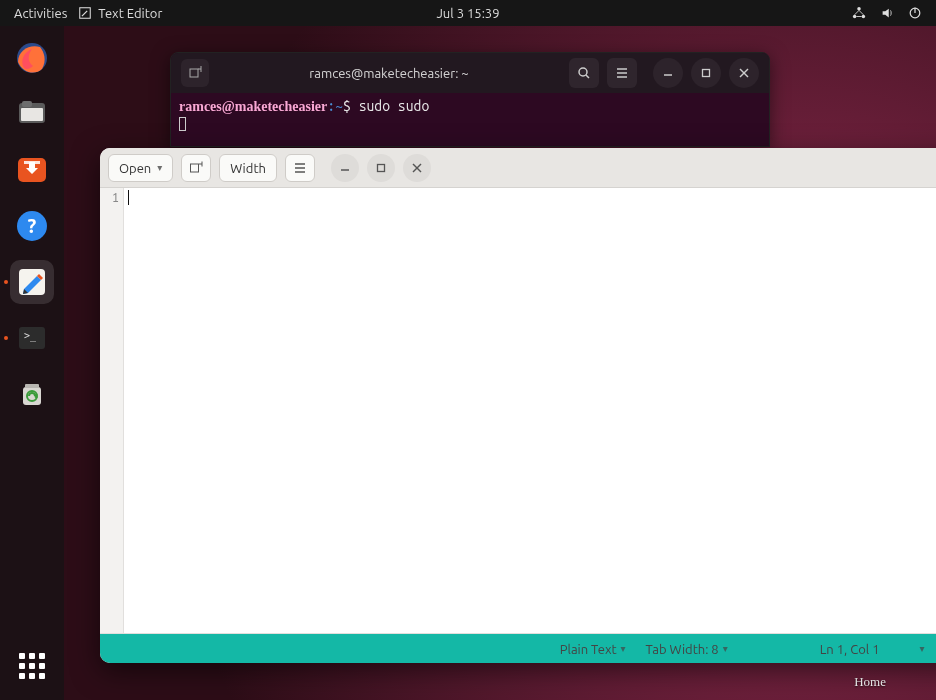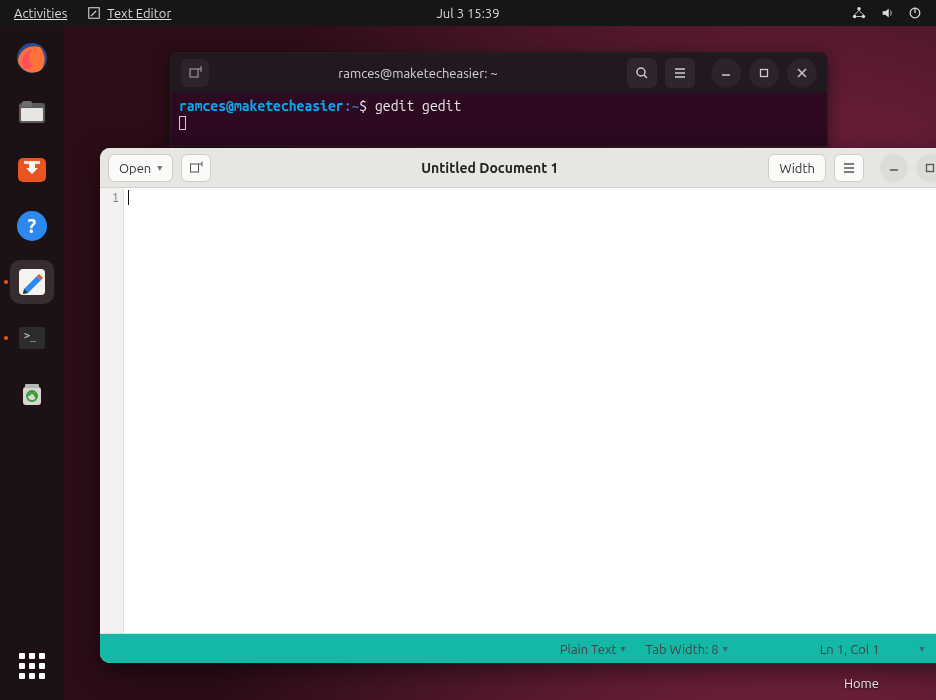--- a/index.html
+++ b/index.html
@@ -16,21 +16,21 @@
   z-index:0;
 }
 
 .topbar {
   position:absolute; top:0; left:0; right:0; height:26px;
   background:#161616; color:#ddd;
   display:flex; align-items:center;
   font-size:13px; z-index:50;
   padding:0 14px;
 }
-.topbar .tb-left { display:flex; align-items:center; gap:20px;text-decoration:underline; }
+.topbar .tb-left { display:flex; align-items:center; gap:11px; }
 .topbar .tb-center { position:absolute; left:50%; transform:translateX(-50%); }
 .topbar .tb-right { margin-left:auto; display:flex; align-items:center; gap:14px; }
 .topbar .app-ind { display:flex; align-items:center; gap:6px;justify-content:space-between; }
 .tb-icon svg { width:14px; height:14px; fill:#ddd; }
 
 .dock {
   position:absolute; top:26px; left:0; width:64px; bottom:0;
   background:rgba(20,20,20,0.65);
   display:flex; flex-direction:column; align-items:center;
   padding-top:10px; gap:12px; z-index:40;
@@ -46,21 +46,21 @@
 }
 .dock-item.focused { background:rgba(255,255,255,0.12); }
 .dock-spacer { flex:1; }
 .dock-grid {
   display:grid; grid-template-columns:repeat(3,6px); grid-template-rows:repeat(3,6px);
   gap:4px;
 }
 .dock-grid span { width:6px; height:6px; background:#fff; border-radius:1px; }
 
 .terminal {
-  position:absolute; top:52px; left:170px; width:658px; height:95px;
+  position:absolute; top:52px; left:170px; width:600px; height:95px;
   background:#2d0922; border:1px solid #222;
   border-radius:8px 8px 0 0; z-index:20;
   box-shadow:0 4px 18px rgba(0,0,0,0.5);
   overflow:hidden;
 }
 .term-header {
   height:40px; background:#221820;
   display:flex; align-items:center; padding:0 10px;
   gap:8px; color:#e6e6e6; font-size:13px;
 }
@@ -73,21 +73,21 @@
   width:30px; height:30px; border-radius:6px;
   display:flex; align-items:center; justify-content:center;
   background:rgba(255,255,255,0.05);
 }
 .hbtn.round { border-radius:50%; }
 .hbtn.dark { background:rgba(255,255,255,0.06); }
 .term-body {
   padding:4px 8px; font-family: "Ubuntu Mono", Consolas, monospace;
   font-size:14px; color:#eee; line-height:1.35;
 }
-.term-body .u { color:#0ea5e9; font-weight:600; }
+.term-body .u { color:#f9a8d4; font-weight:600;font-family:Liberation Serif, serif; }
 .term-body .p { color:#4a90d9; }
 .term-body .cmd { color:#e8e8e8; }
 .cursor-box {
   display:inline-block; width:7px; height:14px;
   border:1px solid #ccc;
 }
 
 .gedit {
   position:absolute; top:148px; left:100px; width:888px; height:515px;
   background:#fff; border-radius:10px; z-index:30;
@@ -131,23 +131,24 @@
 }
 .ge-status {
   height:30px; background:#14b8a6; border-top:1px solid #e1dfdd;
   display:flex; align-items:center; font-size:13px; color:#444;
   padding:0 14px; gap:0;
 }
 .ge-status .cell { display:flex; align-items:center; gap:4px; }
 .ge-status .spacer { flex:1; }
 
 .home-label {
-  position:absolute; bottom:10px; right:57px;
+  position:absolute; bottom:10px; right:50px;
   color:#fff; font-size:13px; text-shadow:0 1px 2px rgba(0,0,0,0.7);
   z-index:10;
+  font-family:Liberation Serif, serif;
 }
 
 .chev { font-size:10px; opacity:.7; }
 svg { display:block; }
 </style>
 </head>
 <body>
 
 <div class="wallpaper"></div>
 
@@ -291,40 +292,39 @@
     </div>
     <div class="hbtn round">
       <svg width="12" height="12">
           <line x1="2" y1="2" x2="10" y2="10" stroke="#ccc" stroke-width="1.5"></line>
           <line x1="10" y1="2" x2="2" y2="10" stroke="#ccc" stroke-width="1.5"></line>
         </svg>
     </div>
   </div>
   <div class="term-body">
     <div>
-      <span class="u">ramces@maketecheasier</span><span class="p">:</span><span class="p">~</span><span class="cmd">$</span> <span class="cmd">gedit gedit</span>
+      <span class="u">ramces@maketecheasier</span><span class="p">:</span><span class="p">~</span><span class="cmd">$</span> <span class="cmd">sudo sudo</span>
     </div>
     <div><span class="cursor-box"></span></div>
   </div>
 </div>
 
 <div class="gedit">
   <div class="ge-header">
     <div class="ge-btn">
       <span>Open</span>
       <span class="chev">▾</span>
     </div>
     <div class="ge-iconbtn">
       <svg width="14" height="14" viewBox="0 0 14 14">
           <rect x="1.5" y="3" width="8" height="8" fill="none" stroke="#555"></rect>
           <line x1="10" y1="3" x2="13" y2="3" stroke="#555"></line>
           <line x1="13" y1="0.5" x2="13" y2="5.5" stroke="#555"></line>
         </svg>
     </div>
-    <div class="ge-title">Untitled Document 1</div>
     <div class="ge-btn">
       <span>Width</span>
     </div>
     <div class="ge-iconbtn">
       <svg width="14" height="14" viewBox="0 0 14 14">
           <line x1="2" y1="3" x2="12" y2="3" stroke="#555" stroke-width="1.5"></line>
           <line x1="2" y1="7" x2="12" y2="7" stroke="#555" stroke-width="1.5"></line>
           <line x1="2" y1="11" x2="12" y2="11" stroke="#555" stroke-width="1.5"></line>
         </svg>
     </div>

